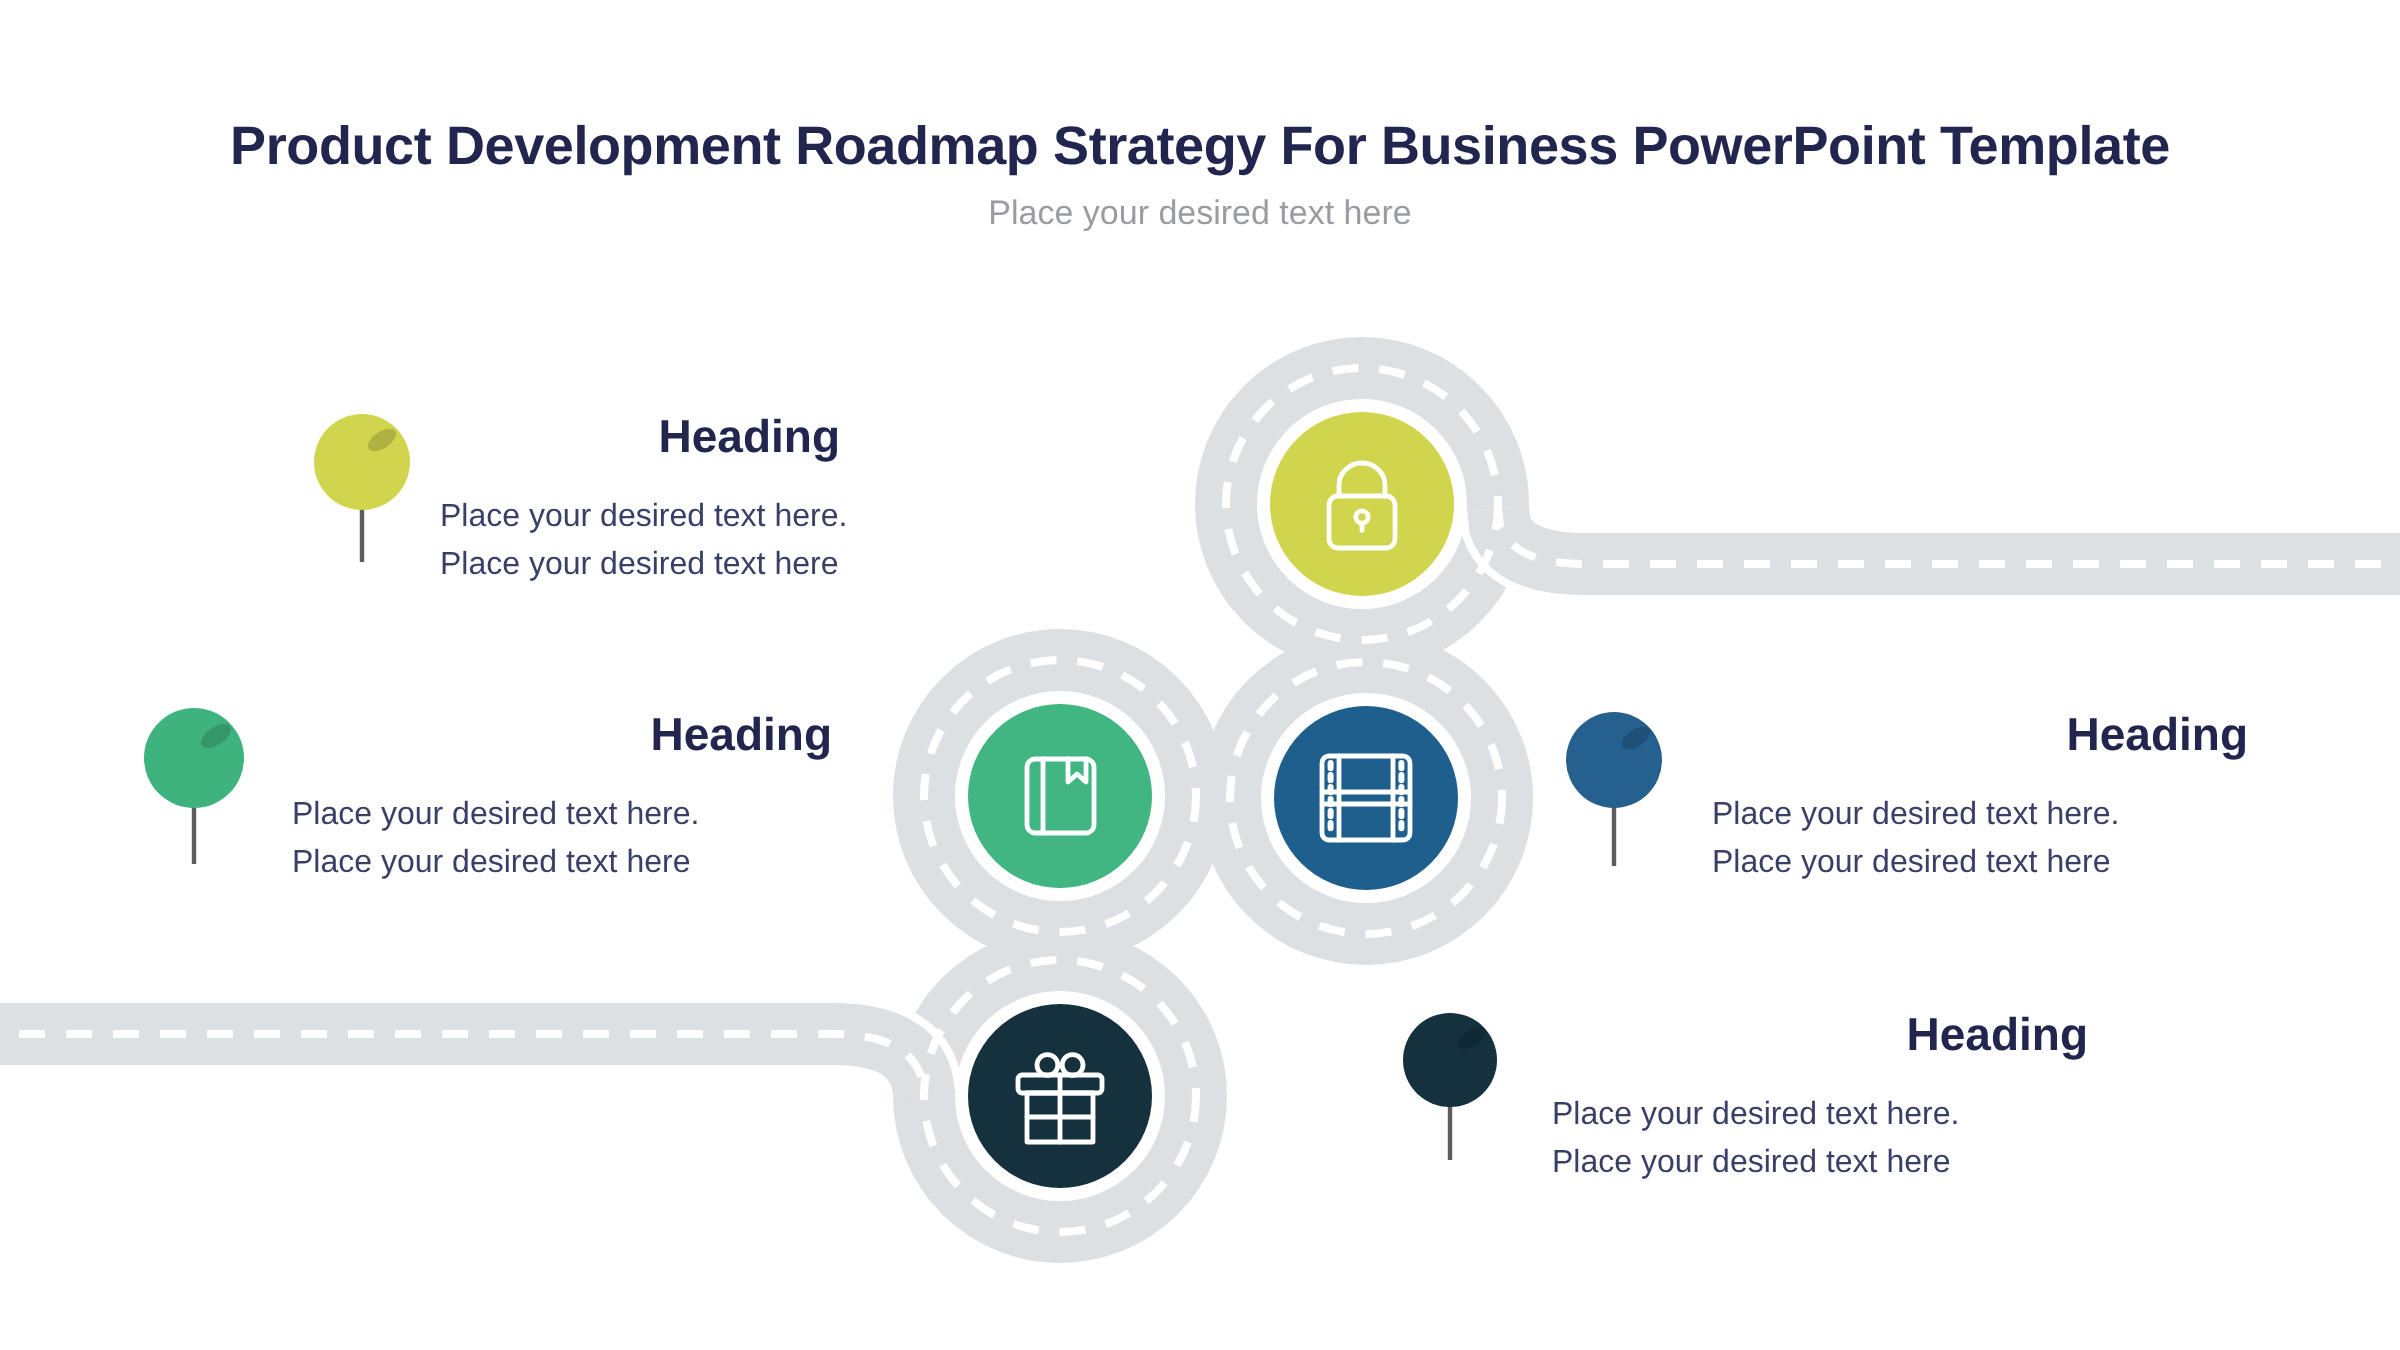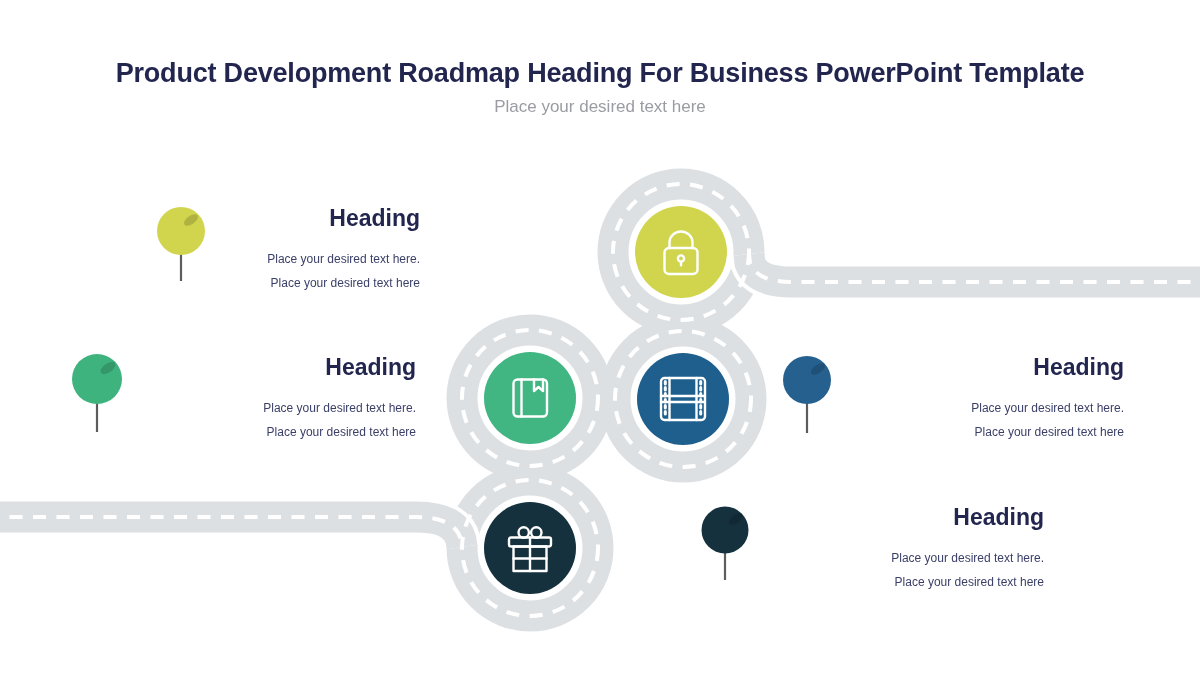--- a/index.html
+++ b/index.html
@@ -12,21 +12,21 @@
   .icon{fill:none;stroke:#ffffff;stroke-width:2.4;stroke-linecap:round;stroke-linejoin:round;}
   .holes{fill:none;stroke:#ffffff;stroke-width:3;stroke-dasharray:2.6 3.4;}
   .stem{stroke:#5d5d5d;stroke-width:2.2;}
   .hl{fill:rgba(0,0,0,0.16);}
   .title{position:absolute;top:58px;left:0;width:1200px;text-align:center;
          font-size:27px;font-weight:bold;color:#22264f;letter-spacing:-0.2px;}
   .subtitle{position:absolute;top:97px;left:0;width:1200px;text-align:center;
          font-size:17px;color:#9b9ca3;}
   .tblock{position:absolute;}
   .tblock .h{font-size:23px;font-weight:bold;color:#22264f;line-height:26px;margin-bottom:16px;text-align:right;}
-  .tblock .b{font-size:12px;color:#3a3f68;line-height:24px;text-align:right;}
+  .tblock .b{font-size:16px;color:#3a3f68;line-height:24px;text-align:left;}
   .tblock .b div{white-space:nowrap;}
 </style>
 </head>
 <body>
 
 <div class="slide">
 
   <svg class="roadmap" width="1200" height="675" viewBox="0 0 1200 675">
 
     <g>
@@ -109,21 +109,21 @@
       <circle cx="807" cy="380" r="24" fill="#26608f"></circle>
       <ellipse class="hl" cx="818" cy="369" rx="8" ry="4.2" transform="rotate(-34 818 369)"></ellipse>
     </g>
     <g>
       <line class="stem" x1="725" y1="552" x2="725" y2="580"></line>
       <circle cx="725" cy="530" r="23.5" fill="#15313e"></circle>
       <ellipse class="hl" cx="736" cy="519" rx="8" ry="4.2" transform="rotate(-34 736 519)"></ellipse>
     </g>
   </svg>
 
-  <div class="title">Product Development Roadmap Heading For Business PowerPoint Template</div>
+  <div class="title">Product Development Roadmap Strategy For Business PowerPoint Template</div>
   <div class="subtitle">Place your desired text here</div>
 
   <div class="tblock" style="left:220px;top:205px;width:200px">
     <div class="h">Heading</div>
     <div class="b">
       <div>Place your desired text here.</div>
       <div>Place your desired text here</div>
     </div>
   </div>
 

